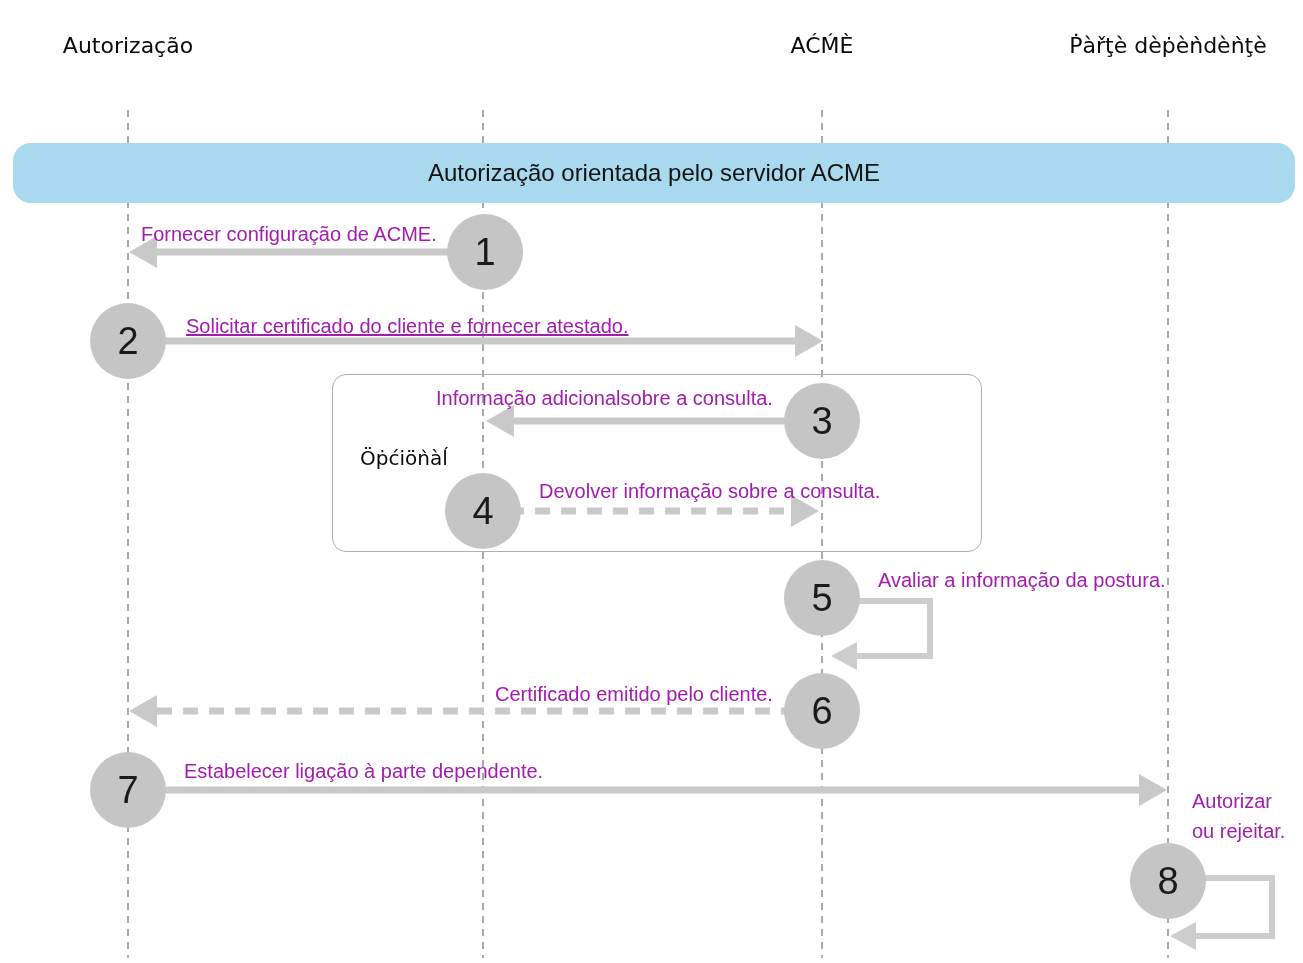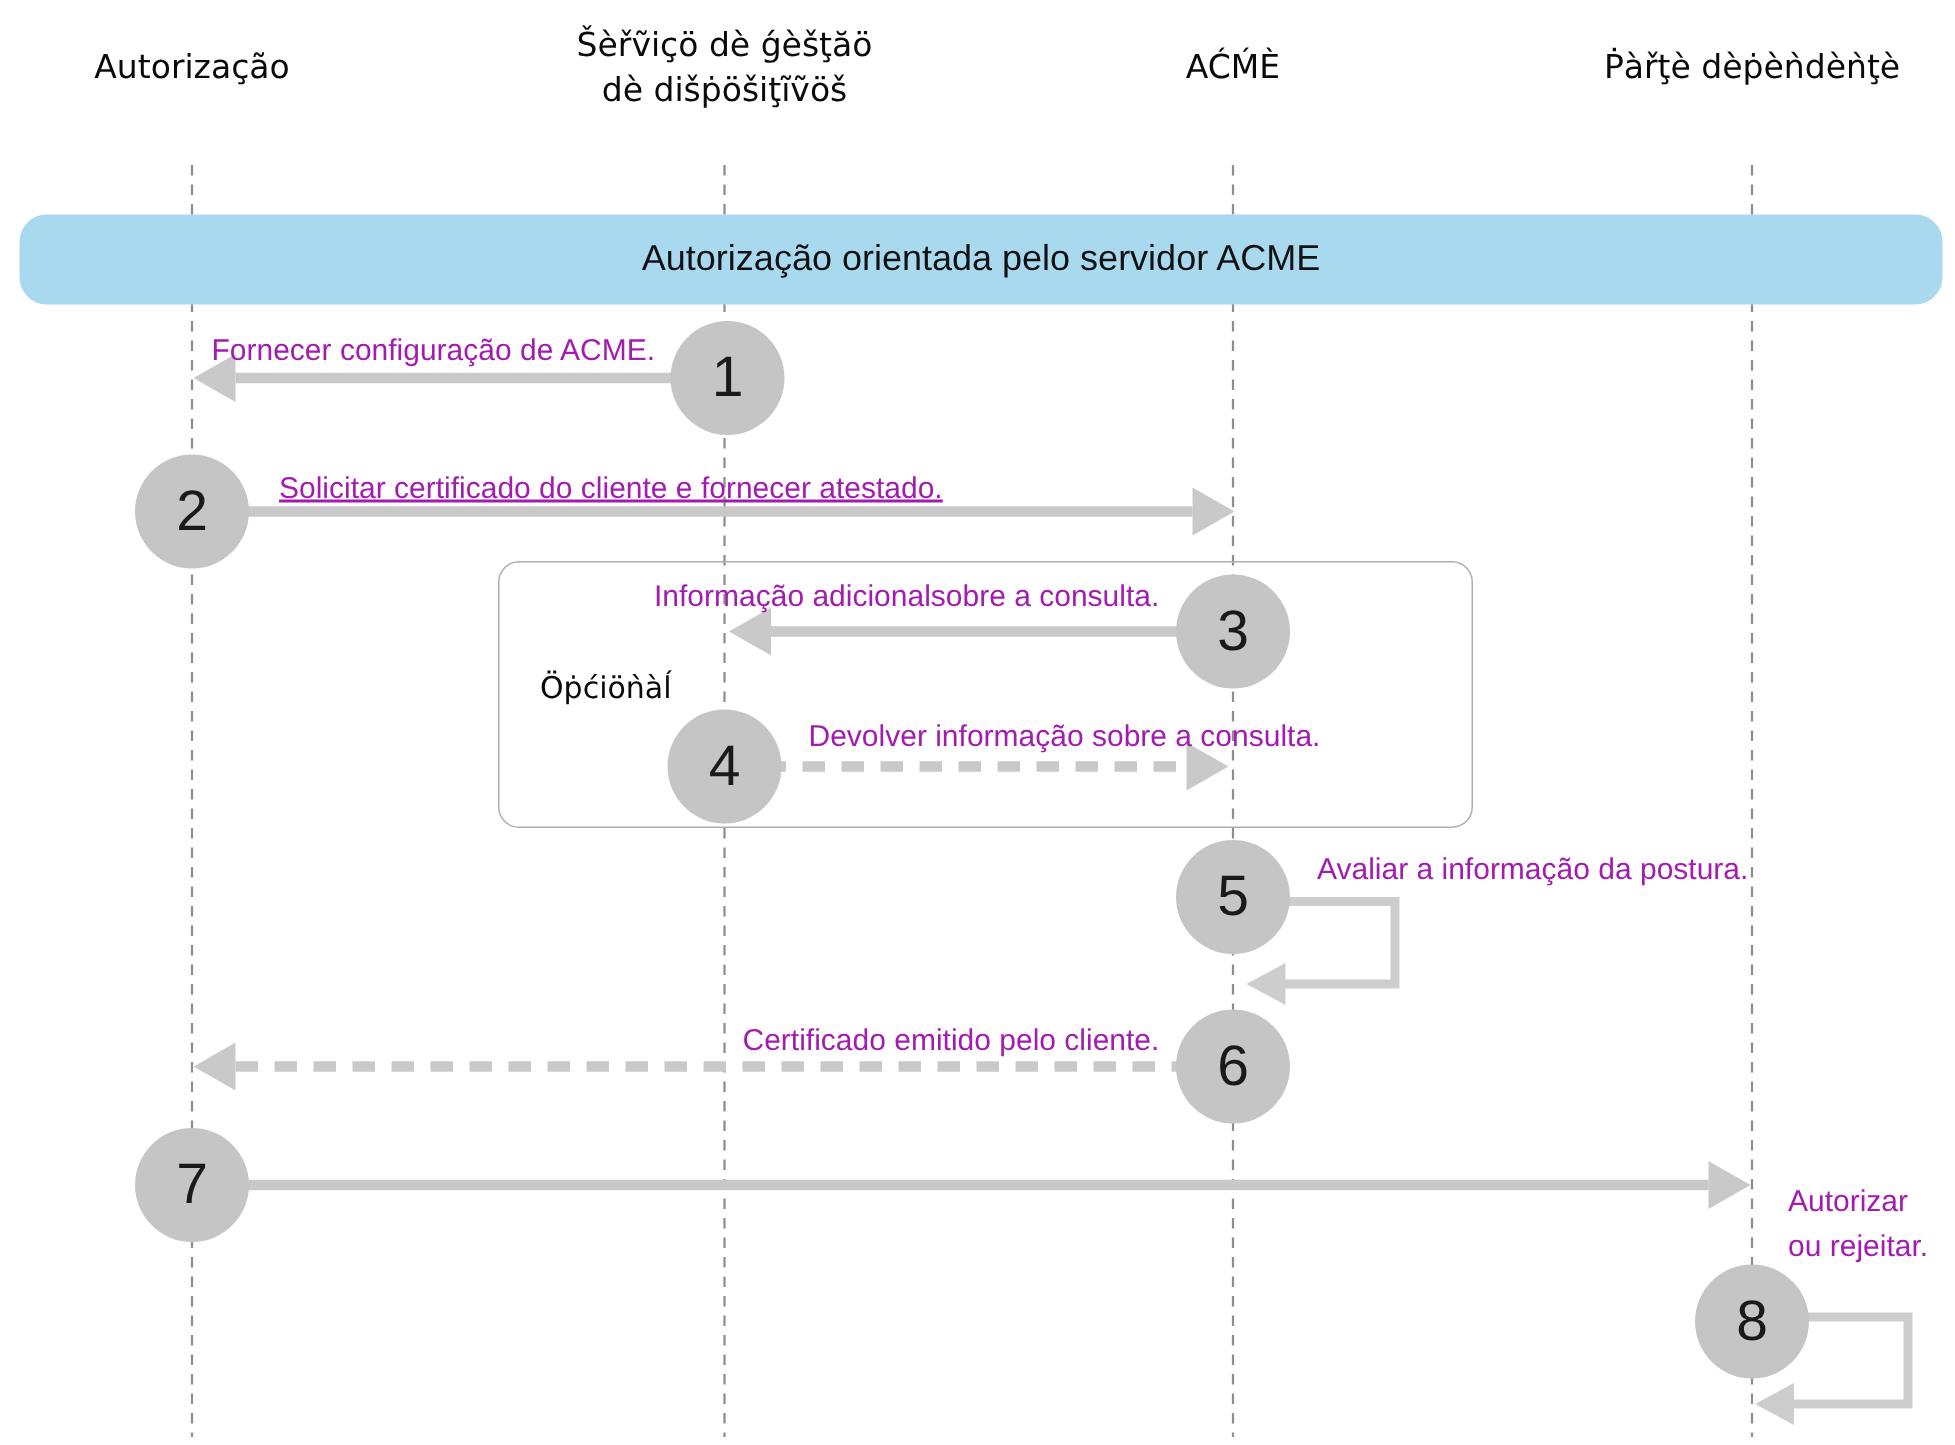--- a/index.html
+++ b/index.html
@@ -90,38 +90,37 @@
       <polygon points="1167,790 1139,774 1139,806" fill="#c9c9c9"></polygon>
     </g>
 
     <g>
       <polyline points="1168,878 1272,878 1272,936 1187,936" fill="none" stroke="#cdcdcd" stroke-width="6"></polyline>
       <polygon points="1170,936 1196,922 1196,950" fill="#cdcdcd"></polygon>
     </g>
   </svg>
 
   <div class="hdr" style="left:-42px;"><span>Autorização</span></div>
-  <div class="hdr" style="left:313px;"><span>Šèřṽiçö dè ǵèšţăö
-dè dišṗöšiţĩṽöš</span></div>
   <div class="hdr" style="left:652px;"><span>AĆḾÈ</span></div>
   <div class="hdr" style="left:998px;"><span>Ṗàřţè dèṗèǹdèǹţè</span></div>
 
   <div class="banner">
     <span>Autorização orientada pelo servidor ACME</span>
   </div>
 
   <div class="optional-box"></div>
   <div class="optional-label">Öṗćiöǹàĺ</div>
 
   <div class="msg" style="left:129px;top:221px;">Fornecer configuração de ACME.</div>
   <div class="msg" style="left:174px;top:313px;text-decoration:underline;">Solicitar certificado do cliente e fornecer atestado.</div>
   <div class="msg" style="left:424px;top:385px;">Informação adicionalsobre a consulta.</div>
   <div class="msg" style="left:527px;top:478px;">Devolver informação sobre a consulta.</div>
   <div class="msg" style="left:866px;top:567px;">Avaliar a informação da postura.</div>
   <div class="msg" style="left:483px;top:681px;">Certificado emitido pelo cliente.</div>
+  <div class="msg" style="left:172px;top:758px;">Estabelecer ligação à parte dependente.</div>
   <div class="msg wrap" style="left:1180px;top:786px;">Autorizar
 ou rejeitar.</div>
 
   <div class="circle" style="left:447px;top:214px;">1</div>
   <div class="circle" style="left:90px;top:303px;">2</div>
   <div class="circle" style="left:784px;top:383px;">3</div>
   <div class="circle" style="left:445px;top:473px;">4</div>
   <div class="circle" style="left:784px;top:560px;">5</div>
   <div class="circle" style="left:784px;top:673px;">6</div>
   <div class="circle" style="left:90px;top:752px;">7</div>

